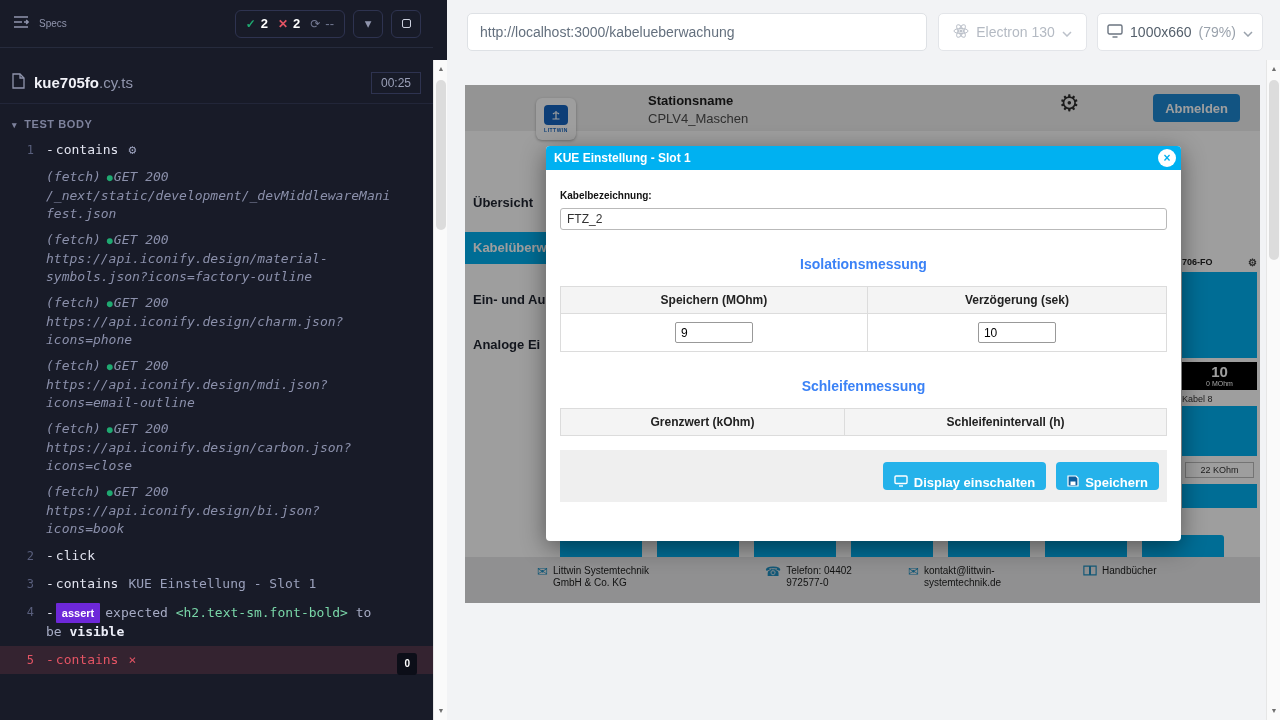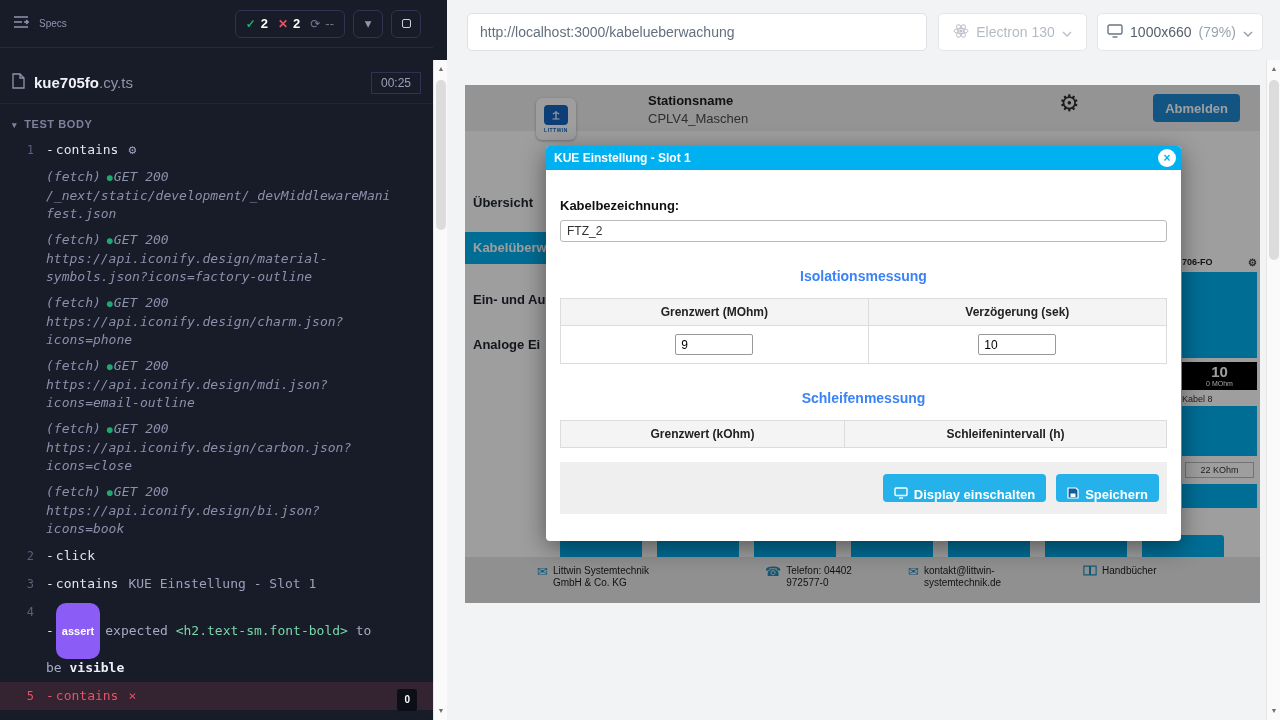--- a/index.html
+++ b/index.html
@@ -34,22 +34,22 @@
 
   .cmd-row, .log-row { position:relative; display:flex; padding:5px 40px 5px 10px;
       font-family:"DejaVu Sans Mono", monospace; font-size:13px; line-height:18px; }
   .ln { width:24px; text-align:right; color:#595f7d; font-size:12px; flex:none; margin-right:12px; }
   .cmd-body { width:372px; color:#e2e4f0; overflow-wrap:anywhere; }
   .cmd-body::before { content:"-"; margin-right:2px; }
   .cmd-arg { color:#9aa0bb; margin-left:10px; }
   .log-row { font-style:italic; color:#8b90ab; padding-top:4px; padding-bottom:4px; }
   .log-body { width:372px; overflow-wrap:anywhere; }
   .dot { color:#1fa971; font-style:normal; font-size:10px; margin:0 1px 0 6px; }
-  .assert-badge { display:inline-block; background:#8b5cf6; color:#fff; font-family:"Liberation Sans",sans-serif;
-       font-weight:700; font-size:11px; padding:19px 6px; border-radius:10px; margin-right:5px; }
+  .assert-badge { display:inline-block; background:#6d28d9; color:#fff; font-family:"Liberation Sans",sans-serif;
+       font-weight:700; font-size:11px; padding:1px 6px; border-radius:1px; margin-right:5px; }
   .as-t { color:#a6abc4; } .as-el { color:#79d6a8; } .as-strong { color:#eceef8; font-weight:700; }
   .fail-row { background:rgba(228,84,100,0.14); }
   .fail-row .ln, .fail-row .cmd-body, .fail-row .cmd-arg { color:#e45464; }
   .count-badge { position:absolute; right:16px; top:7px; background:#0c0e18; color:#fff;
        font-family:"Liberation Sans",sans-serif; font-weight:700; font-size:10px;
        padding:2px 7px; border-radius:3px; }
 
   
   .scrollcol { position:absolute; top:60px; bottom:0; width:14px; background:#fafafa; border-left:1px solid #e6e6e6; }
   .rep-scroll { left:433px; } .win-scroll { right:0; }
@@ -115,21 +115,21 @@
   .overlay { position:absolute; inset:0; background:rgba(0,0,0,.38); z-index:2; }
 
   
   .modal { position:absolute; left:81px; top:61px; width:635px; height:395px; background:#fff; z-index:3;
            border-radius:4px; box-shadow:0 6px 24px rgba(0,0,0,.45); }
   .modal-title { height:24px; background:#00b1f1; border-radius:4px 4px 0 0; color:#fff; font-weight:700;
                  font-size:12px; line-height:24px; padding-left:8px; position:relative; }
   .modal-close { position:absolute; right:5px; top:3px; width:18px; height:18px; background:#fff; color:#00b1f1;
                  border-radius:50%; border:none; font-weight:700; font-size:12px; line-height:18px; text-align:center; }
   .modal-body { padding:0 14px; }
-  .cable-label { margin-top:28px; font-weight:700; font-size:13px; color:#111; }
+  .cable-label { margin-top:20px; font-weight:700; font-size:10px; color:#111; }
   .cable-input { margin-top:7px; width:100%; height:22px; border:1px solid #b9b9b9; border-radius:3px;
                  font-size:12px; color:#333; padding:0 6px; }
   .m-heading { margin-top:26px; text-align:center; font-weight:700; font-size:14px; color:#3b82f6; }
   .m-table { width:100%; border-collapse:collapse; margin-top:14px; }
   .m-table th { border:1px solid #dcdcdc; background:#f4f4f4; height:27px; font-weight:700; font-size:12px; color:#222; }
   .m-table td { border:1px solid #dcdcdc; height:38px; text-align:center; }
   .m-table input { width:78px; height:21px; border:1px solid #999; border-radius:2px; font-size:12px; padding:0 5px; }
   .m-footer { margin-top:14px; height:52px; background:#efefef; display:flex; align-items:center;
               justify-content:flex-end; gap:10px; padding-right:8px; }
   .m-btn { display:flex; align-items:flex-end; gap:6px; background:#25b2ea; color:#fff; font-weight:700;
@@ -357,21 +357,21 @@
         <button class="modal-close">×</button>
       </div>
       <div class="modal-body">
         <div class="cable-label">Kabelbezeichnung:</div>
         <input class="cable-input" value="FTZ_2" style="">
 
         <div class="m-heading">Isolationsmessung</div>
         <table class="m-table">
           <tbody>
               <tr>
-            <th>Grenzwert (MOhm)</th>
+            <th>Speichern (MOhm)</th>
             <th>Verzögerung (sek)</th>
           </tr>
           <tr>
             <td><input value="9" style=""></td>
             <td><input value="10" style=""></td>
           </tr>
         </tbody>
           </table>
 
         <div class="m-heading">Schleifenmessung</div>

